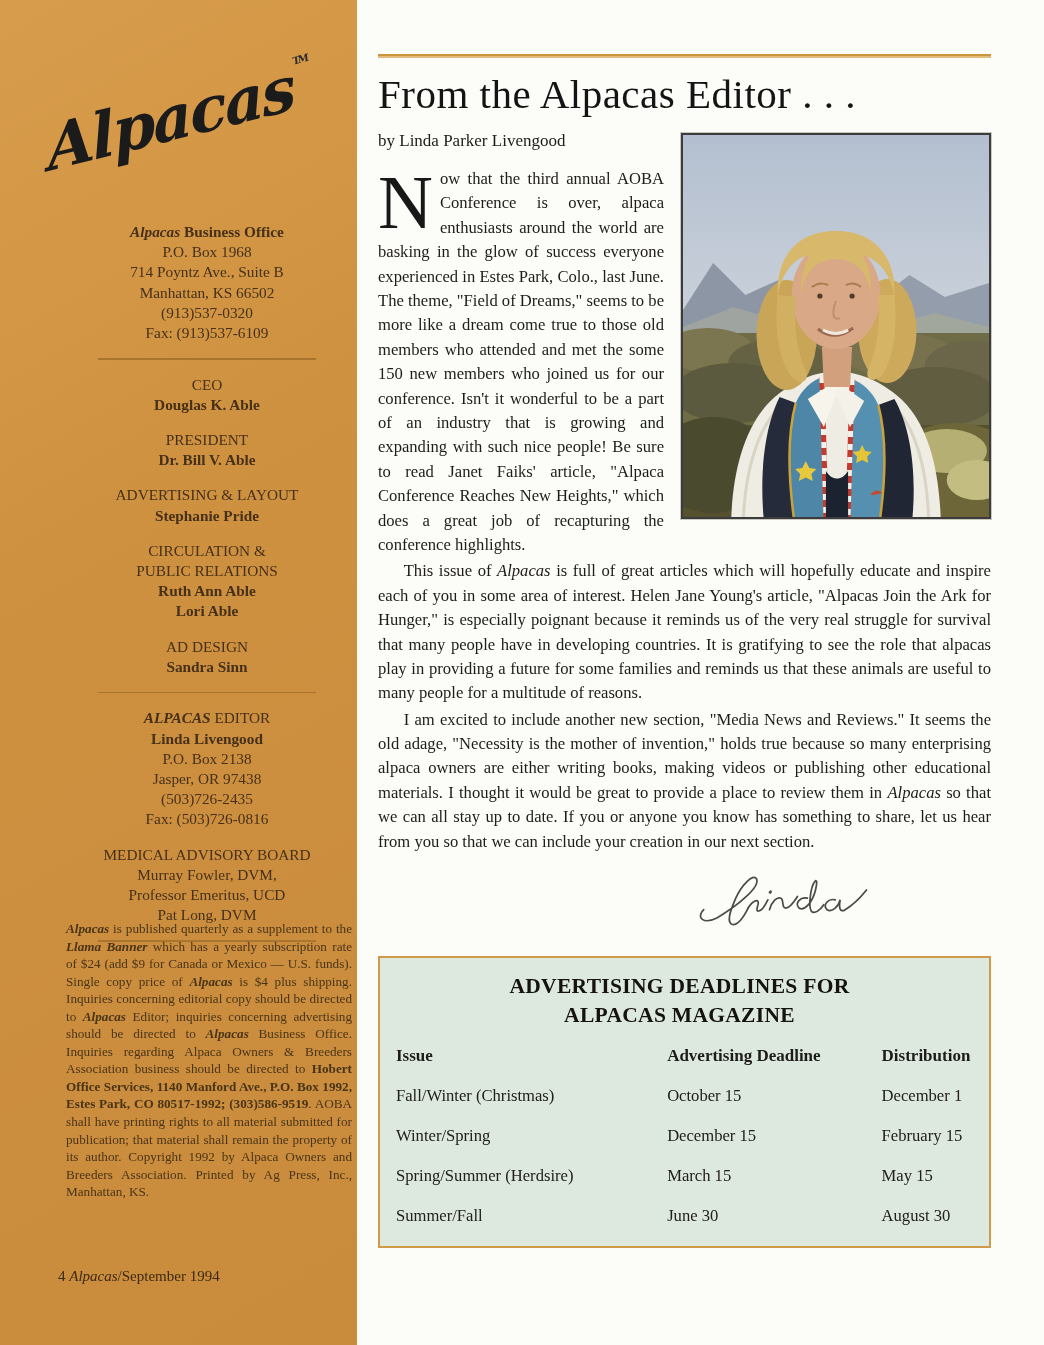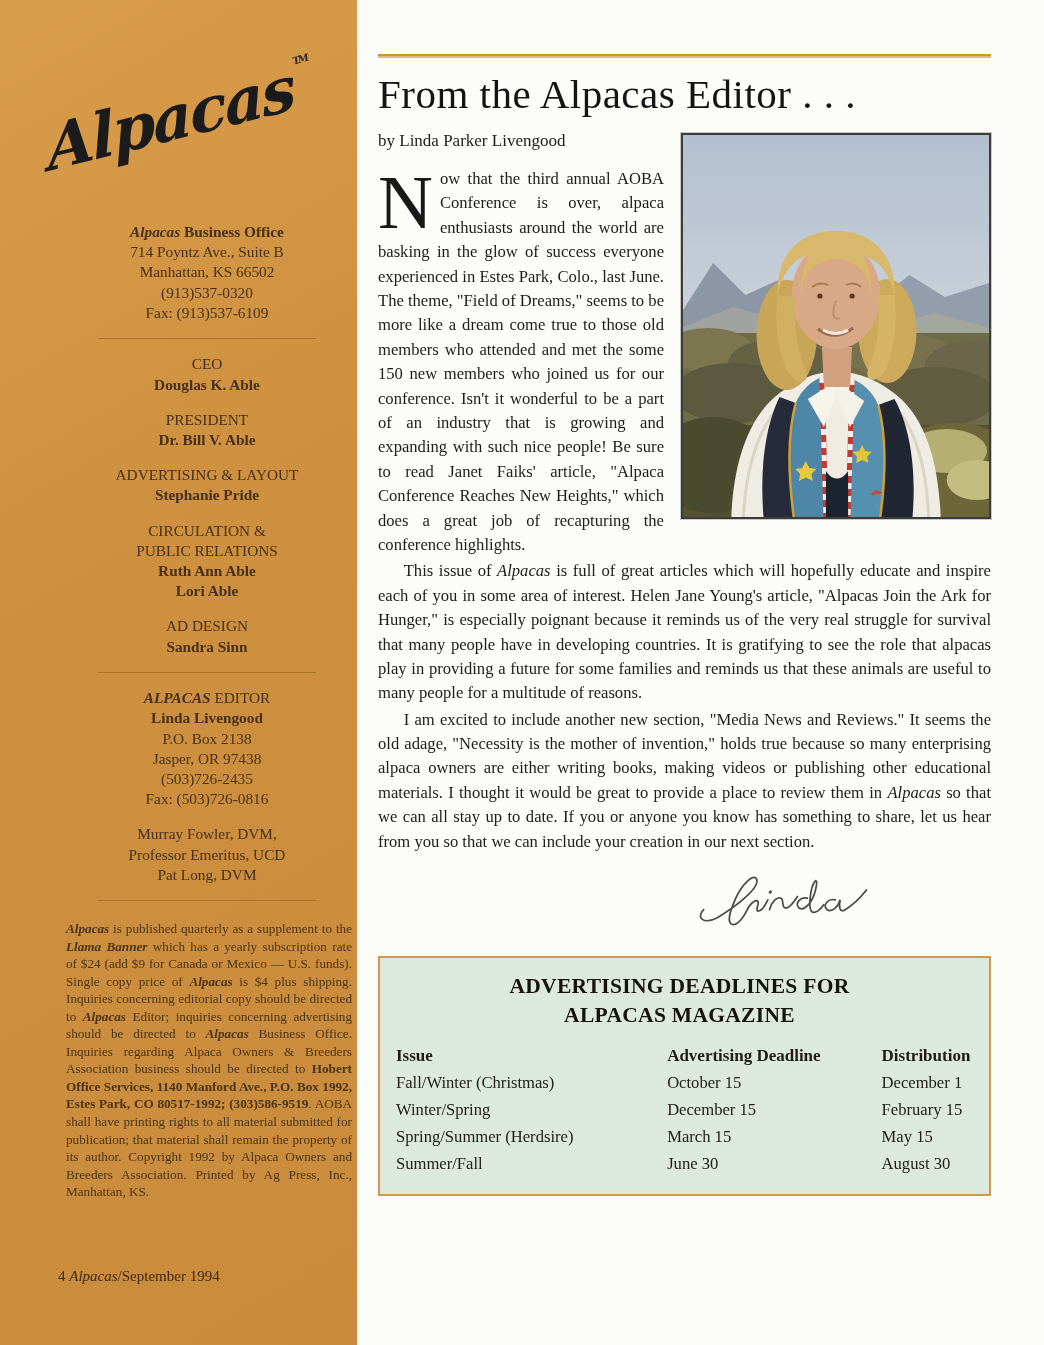--- a/index.html
+++ b/index.html
@@ -95,34 +95,35 @@
     padding:14px 26px 20px 16px;box-sizing:border-box;
   }
   .ad-title{
     text-align:center;font-weight:bold;font-size:21.5px;line-height:1.35;
     color:#15130f;letter-spacing:0.3px;
   }
   .t-header,.t-row{
     display:grid;grid-template-columns:45% 35% 20%;column-gap:16px;
   }
   .t-header{margin-top:16px;font-weight:bold;font-size:17px;}
-  .t-row{font-size:16.6px;margin-top:7px;color:#22201c;}
+  .t-row{font-size:16.6px;margin-top:20px;color:#22201c;}
   .t-cell{white-space:nowrap;}
 </style>
 </head>
 <body>
 
 <div class="sidebar">
   <div class="logo-wrap">
     <span class="logo"><span>Alpacas</span><span class="logo-tm">TM</span></span>
   </div>
 
   <div class="masthead">
       <div class="sb-group">
         <div class="sb-line"><span class="b i">Alpacas</span><span class="b"> Business Office</span></div>
+        <div class="sb-line"><span>P.O. Box 1968</span></div>
         <div class="sb-line"><span>714 Poyntz Ave., Suite B</span></div>
         <div class="sb-line"><span>Manhattan, KS 66502</span></div>
         <div class="sb-line"><span>(913)537-0320</span></div>
         <div class="sb-line"><span>Fax: (913)537-6109</span></div>
       </div>
       <div class="sb-divider"></div>
       <div class="sb-group">
         <div class="sb-line"><span>CEO</span></div>
         <div class="sb-line"><span class="b">Douglas K. Able</span></div>
       </div>
@@ -147,20 +148,21 @@
       <div class="sb-divider"></div>
       <div class="sb-group">
         <div class="sb-line"><span class="b i">ALPACAS</span><span> EDITOR</span></div>
         <div class="sb-line"><span class="b">Linda Livengood</span></div>
         <div class="sb-line"><span>P.O. Box 2138</span></div>
         <div class="sb-line"><span>Jasper, OR 97438</span></div>
         <div class="sb-line"><span>(503)726-2435</span></div>
         <div class="sb-line"><span>Fax: (503)726-0816</span></div>
       </div>
       <div class="sb-group">
+        <div class="sb-line"><span>MEDICAL ADVISORY BOARD</span></div>
         <div class="sb-line"><span>Murray Fowler, DVM,</span></div>
         <div class="sb-line"><span>Professor Emeritus, UCD</span></div>
         <div class="sb-line"><span>Pat Long, DVM</span></div>
       </div>
       <div class="sb-divider"></div>
     </div>
 
   <div class="fine-print"><span class="b i">Alpacas</span><span> is published quarterly as a supplement to the </span><span class="b i">Llama Banner</span><span> which has a yearly subscription rate of $24 (add $9 for Canada or Mexico — U.S. funds). Single copy price of </span><span class="b i">Alpacas</span><span> is $4 plus shipping. Inquiries concerning editorial copy should be directed to </span><span class="b i">Alpacas</span><span> Editor; inquiries concerning advertising should be directed to </span><span class="b i">Alpacas</span><span> Business Office. Inquiries regarding Alpaca Owners &amp; Breeders Association business should be directed to </span><span class="b">Hobert Office Services, 1140 Manford Ave., P.O. Box 1992, Estes Park, CO 80517-1992; (303)586-9519</span><span>. AOBA shall have printing rights to all material submitted for publication; that material shall remain the property of its author. Copyright 1992 by Alpaca Owners and Breeders Association. Printed by Ag Press, Inc., Manhattan, KS.</span></div>
 
   <div class="page-footer"><span>4  </span><span class="i">Alpacas</span><span>/September 1994</span></div>

